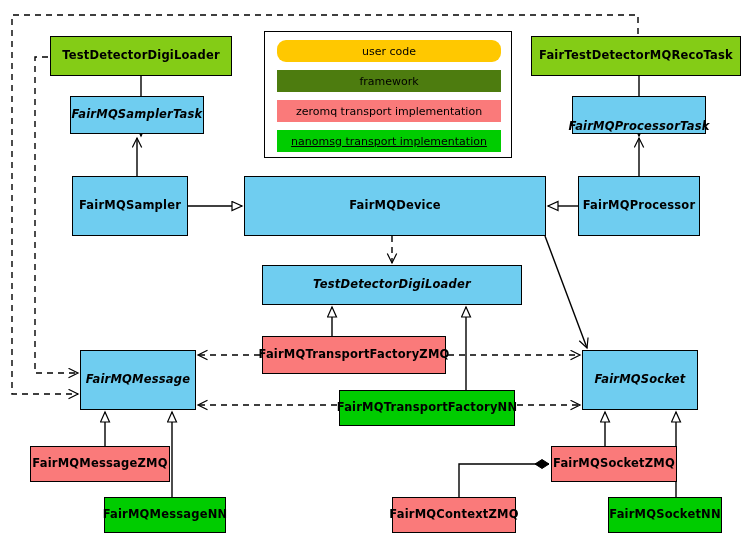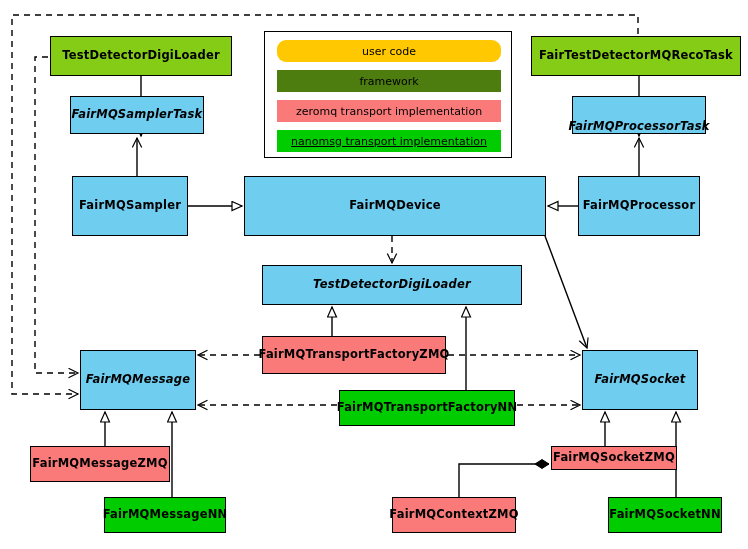--- a/index.html
+++ b/index.html
@@ -187,21 +187,21 @@
       </div>
       <div class="node zeromq" style="left: 30px; top: 446px; width: 140px; height: 36px;">
         <span>FairMQMessageZMQ</span>
       </div>
       <div class="node nanomsg" style="left: 104px; top: 497px; width: 122px; height: 36px;">
         <span>FairMQMessageNN</span>
       </div>
       <div class="node zeromq" style="left: 392px; top: 497px; width: 124px; height: 36px;">
         <span>FairMQContextZMQ</span>
       </div>
-      <div class="node zeromq" style="left: 551px; top: 446px; width: 126px; height: 24px;">
+      <div class="node zeromq" style="left: 551px; top: 446px; width: 126px; height: 36px;">
         <span>FairMQSocketZMQ</span>
       </div>
       <div class="node nanomsg" style="left: 608px; top: 497px; width: 114px; height: 36px;">
         <span>FairMQSocketNN</span>
       </div>
     </div>
 
 </div>
 
 </body></html>

